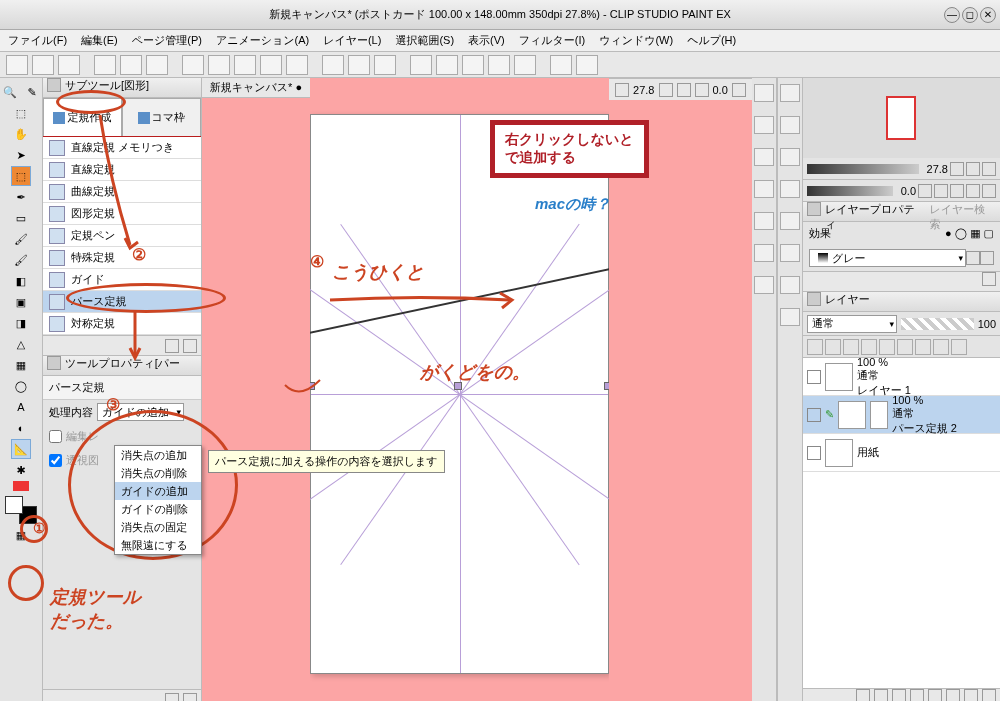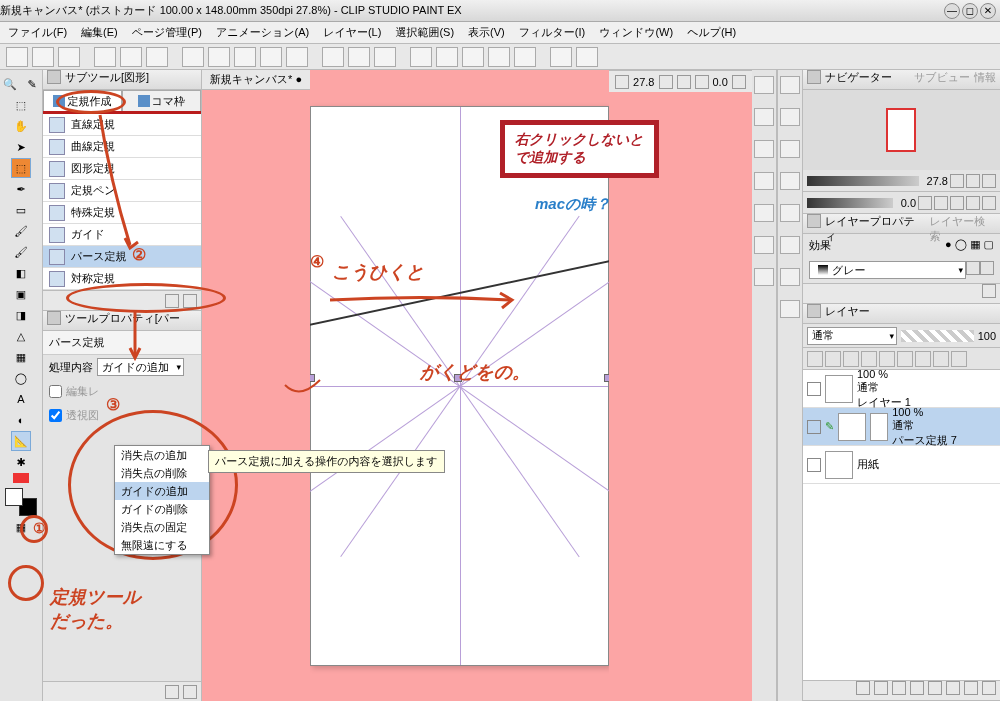--- a/index.html
+++ b/index.html
@@ -1,51 +1,51 @@
 <!DOCTYPE html>
 <html><head>
 <meta charset="utf-8">
 <style>
 * { margin: 0; padding: 0; box-sizing: border-box; font-family: "MS PGothic", sans-serif; font-size: 11px; }
 body { background: #e8e8e8; width: 1000px; height: 701px; overflow: hidden; position: relative; }
-.titlebar { height: 22px; background: linear-gradient(#f0f0f0,#d8d8d8); border-bottom: 1px solid #aaa; display: flex; align-items: center; justify-content: flex-start; position: relative; }
+.titlebar { height: 30px; background: linear-gradient(#f0f0f0,#d8d8d8); border-bottom: 1px solid #aaa; display: flex; align-items: center; justify-content: center; position: relative; }
 .titlebar .ctrl { position: absolute; right: 4px; display: flex; gap: 2px; }
 .titlebar .ctrl span { width: 16px; height: 16px; background: #ddd; border: 1px solid #888; border-radius: 8px; display: inline-flex; align-items: center; justify-content: center; font-size: 10px; cursor: pointer; }
 .menubar { height: 22px; background: #f0f0f0; border-bottom: 1px solid #bbb; display: flex; align-items: center; padding: 0 8px; gap: 14px; }
 .menubar span { cursor: pointer; }
 .toolbar { height: 26px; background: #e8e8e8; border-bottom: 1px solid #bbb; display: flex; align-items: center; padding: 0 6px; gap: 4px; }
 .toolbar .btn { width: 22px; height: 20px; border: 1px solid #aaa; background: #f4f4f4; display: inline-block; cursor: pointer; }
 .toolbar .sep { width: 6px; }
 .main { display: flex; height: 631px; }
 .toolcol { width: 44px; background: #e4e4e4; border-right: 1px solid #bbb; display: flex; flex-direction: column; align-items: center; padding-top: 4px; gap: 1px; }
 .toolcol .tool { width: 20px; height: 20px; border: 1px solid transparent; cursor: pointer; display: flex; align-items: center; justify-content: center; position: relative; }
 .toolcol .tool.sel { background: #bcd4ee; border: 1px solid #7ba9d8; }
 .toolcol .row2 { display: flex; gap: 2px; }
 .swatch { width: 32px; height: 28px; position: relative; margin-top: 4px; }
 .swatch .fg { position: absolute; width: 18px; height: 18px; background: #fff; border: 1px solid #333; top: 0; left: 0; }
 .swatch .bg { position: absolute; width: 18px; height: 18px; background: #000; border: 1px solid #333; bottom: 0; right: 0; }
 .leftpanel { width: 178px; background: #e4e4e4; border-right: 1px solid #bbb; display: flex; flex-direction: column; }
 .panelhdr { height: 20px; background: linear-gradient(#f0f0f0,#dcdcdc); border-bottom: 1px solid #bbb; display: flex; padding: 0 4px; gap: 4px; }
 .panelhdr .ico { width: 14px; height: 14px; background: #ccc; border: 1px solid #999; }
 .subtool { flex: 0 0 auto; }
-.subtool-tabs { display: flex; height: 24px; border-bottom: 3px solid #b91c1c; }
+.subtool-tabs { display: flex; height: 39px; border-bottom: 1px solid #b91c1c; }
 .subtool-tab { flex: 1; border: 1px solid #aaa; border-bottom: none; background: #f0f0f0; display: flex; align-items: center; justify-content: center; gap: 2px; cursor: pointer; }
 .subtool-tab.sel { background: #fff; }
 .subtool-tab .ico { width: 12px; height: 12px; background: #5a8fc8; }
 .subtool-list { background: #fff; }
 .subtool-list .item { height: 22px; border-bottom: 1px solid #ddd; display: flex; align-items: center; padding: 0 6px; gap: 6px; cursor: pointer; }
 .subtool-list .item.sel { background: #bcd4ee; }
 .subtool-list .ico { width: 16px; height: 16px; background: #d0e0f0; border: 1px solid #88a; }
 .subtool-foot { height: 20px; background: #e8e8e8; border-top: 1px solid #bbb; display: flex; justify-content: flex-end; align-items: center; padding: 0 4px; gap: 4px; }
 .subtool-foot .ico { width: 14px; height: 14px; border: 1px solid #999; cursor: pointer; }
 .toolprop { border-top: 1px solid #bbb; flex: 1; }
 .proprow { height: 24px; display: flex; align-items: center; padding: 0 6px; gap: 4px; }
 .dropdown { border: 1px solid #999; background: #fff; height: 18px; padding: 0 14px 0 4px; position: relative; cursor: pointer; display: inline-flex; align-items: center; }
 .dropdown::after { content: "▾"; position: absolute; right: 2px; font-size: 9px; }
-.popup { position: absolute; left: 114px; top: 445px; width: 96px; background: #fff; border: 1px solid #888; box-shadow: 2px 2px 4px rgba(0,0,0,.3); z-index: 50; }
+.popup { position: absolute; left: 114px; top: 445px; width: 88px; background: #fff; border: 1px solid #888; box-shadow: 2px 2px 4px rgba(0,0,0,.3); z-index: 50; }
 .popup .pi { height: 18px; padding: 0 6px; display: flex; align-items: center; cursor: pointer; }
 .popup .pi.sel { background: #bcd4ee; }
 .tooltip { position: absolute; left: 208px; top: 450px; background: #ffffe1; border: 1px solid #888; padding: 3px 6px; z-index: 51; font-size: 11px; }
 .canvas-area { flex: 1; background: #fca5a5; display: flex; flex-direction: row; position: relative; }
 .doctab { height: 20px; background: #e8e8e8; border-bottom: 1px solid #bbb; display: flex; align-items: center; padding: 0 8px; }
 .canvas-scroll { flex: 1; position: relative; overflow: hidden; display: flex; align-items: center; justify-content: center; }
 .paper { width: 380px; height: 560px; background: #fff; border: 1px solid #888; box-shadow: 2px 2px 6px rgba(0,0,0,.2); position: relative; }
 .persp-line { position: absolute; background: #b89fd8; height: 1px; transform-origin: center; }
 .black-line { position: absolute; background: #333; height: 2px; transform-origin: left center; }
 .handle { position: absolute; width: 8px; height: 8px; background: #b89fd8; border: 1px solid #666; }
@@ -53,21 +53,21 @@
 .canvas-foot .ico { width: 14px; height: 14px; border: 1px solid #999; }
 .iconcol { width: 28px; background: #e4e4e4; border-left: 1px solid #bbb; display: flex; flex-direction: column; align-items: center; padding-top: 6px; gap: 14px; }
 .iconcol .btn { width: 20px; height: 18px; border: 1px solid #aaa; background: #f0f0f0; cursor: pointer; }
 .iconcol.left { border-right: 1px solid #bbb; border-left: none; }
 .rightpanel { width: 222px; background: #e4e4e4; border-left: 1px solid #bbb; display: flex; flex-direction: column; }
 .nav-canvas { height: 80px; background: #dcdcdc; display: flex; align-items: center; justify-content: center; }
 .nav-canvas .mini { width: 30px; height: 44px; background: #fff; border: 2px solid #d33; }
 .nav-ctrl { height: 22px; display: flex; align-items: center; justify-content: flex-end; padding: 0 4px; gap: 2px; border-bottom: 1px solid #bbb; }
 .nav-ctrl .ico { width: 14px; height: 14px; border: 1px solid #999; cursor: pointer; }
 .section { border-bottom: 1px solid #bbb; }
-.lp-row { padding: 4px 6px; display: flex; }
+.lp-row { padding: 4px 6px; display: flex; align-items: center; }
 .layers { flex: 1; background: #fff; overflow: auto; }
 .layer { height: 38px; border-bottom: 1px solid #ddd; display: flex; align-items: center; padding: 0 4px; gap: 4px; cursor: pointer; }
 .layer.sel { background: #bcd4ee; }
 .layer .eye { width: 14px; height: 14px; border: 1px solid #888; }
 .layer .thumb { width: 28px; height: 28px; background: #fff; border: 1px solid #999; }
 .layer .info { display: flex; flex-direction: column; font-size: 10px; }
 .layer-hdr { height: 24px; border-bottom: 1px solid #bbb; display: flex; align-items: center; padding: 0 4px; gap: 4px; }
 .layer-tools { height: 22px; border-bottom: 1px solid #bbb; display: flex; align-items: center; padding: 0 4px; gap: 2px; }
 .layer-tools .ico { width: 16px; height: 16px; border: 1px solid #aaa; cursor: pointer; }
 .rightfoot { height: 20px; background: #e8e8e8; border-top: 1px solid #bbb; display: flex; justify-content: flex-end; padding: 0 4px; gap: 4px; }
@@ -176,20 +176,24 @@
           <span>定規作成</span>
         </div>
         <div class="subtool-tab">
           <span class="ico"></span>
           <span>コマ枠</span>
         </div>
       </div>
       <div class="subtool-list">
         <div class="item">
             <span class="ico"></span>
+            <span>直線定規 メモリつき</span>
+          </div>
+        <div class="item">
+            <span class="ico"></span>
             <span>直線定規</span>
           </div>
         <div class="item">
             <span class="ico"></span>
             <span>曲線定規</span>
           </div>
         <div class="item">
             <span class="ico"></span>
             <span>図形定規</span>
           </div>
@@ -291,26 +295,20 @@
     <span class="btn"></span>
     <span class="btn"></span>
     <span class="btn"></span>
     <span class="btn"></span>
     <span class="btn"></span>
     <span class="btn"></span>
     <span class="btn"></span>
   </div>
 
   <div class="rightpanel">
-    <div class="panelhdr">
-      <span class="ico"></span>
-      <span>ナビゲーター</span>
-      <span style="margin-left:auto;color:#999;">サブビュー</span>
-      <span style="color:#999;">情報</span>
-    </div>
     <div class="nav-canvas">
       <div class="mini"></div>
     </div>
     <div class="nav-ctrl">
       <div style="flex:1;height:10px;background:linear-gradient(90deg,#333,#ccc);margin-right:6px;"></div>
       <span>27.8</span>
       <span class="ico"></span>
       <span class="ico"></span>
       <span class="ico"></span>
     </div>
@@ -381,21 +379,21 @@
             </div>
         </div>
         <div class="layer sel">
           <span class="eye"></span>
           <span style="color:#393;">✎</span>
           <span class="thumb"></span>
           <span class="thumb" style="width:18px;"></span>
           <div class="info">
               <span>100 %</span> 
               <span>通常</span>
-              <span>パース定規 7</span>
+              <span>パース定規 2</span>
             </div>
         </div>
         <div class="layer">
           <span class="eye"></span>
           <span class="thumb"></span>
           <div class="info">
               <span>用紙</span>
             </div>
         </div>
       </div>
@@ -451,15 +449,15 @@
 <div class="ellipse-annot" style="left:66px;top:283px;width:160px;height:30px;"></div>
 <div class="ellipse-annot" style="left:68px;top:410px;width:170px;height:150px;"></div>
 <div class="annot" style="left:132px;top:245px;font-size:16px;">②</div>
 <div class="annot" style="left:106px;top:395px;font-size:16px;">③</div>
 <div class="annot" style="left:33px;top:520px;font-size:14px;">①</div>
 <div class="annot" style="left:310px;top:252px;font-size:16px;">④</div>
 <div class="annot" style="left:332px;top:260px;font-size:18px;font-style:italic;">こうひくと</div>
 <div class="annot" style="left:420px;top:360px;font-size:18px;font-style:italic;">がくどをの。</div>
 <div class="annot" style="left:50px;top:585px;font-size:18px;font-style:italic;white-space:pre-line;">定規ツール
 だった。</div>
-<div class="annot-box" style="left:500px;top:120px;white-space:pre-line;font-style:italic;">右クリックしないと
+<div class="annot-box" style="left:490px;top:120px;white-space:pre-line;">右クリックしないと
 で追加する</div>
 <div class="annot" style="left:535px;top:195px;color:#2a7fc9;font-size:15px;font-style:italic;">macの時？</div>
 
 </body></html>

